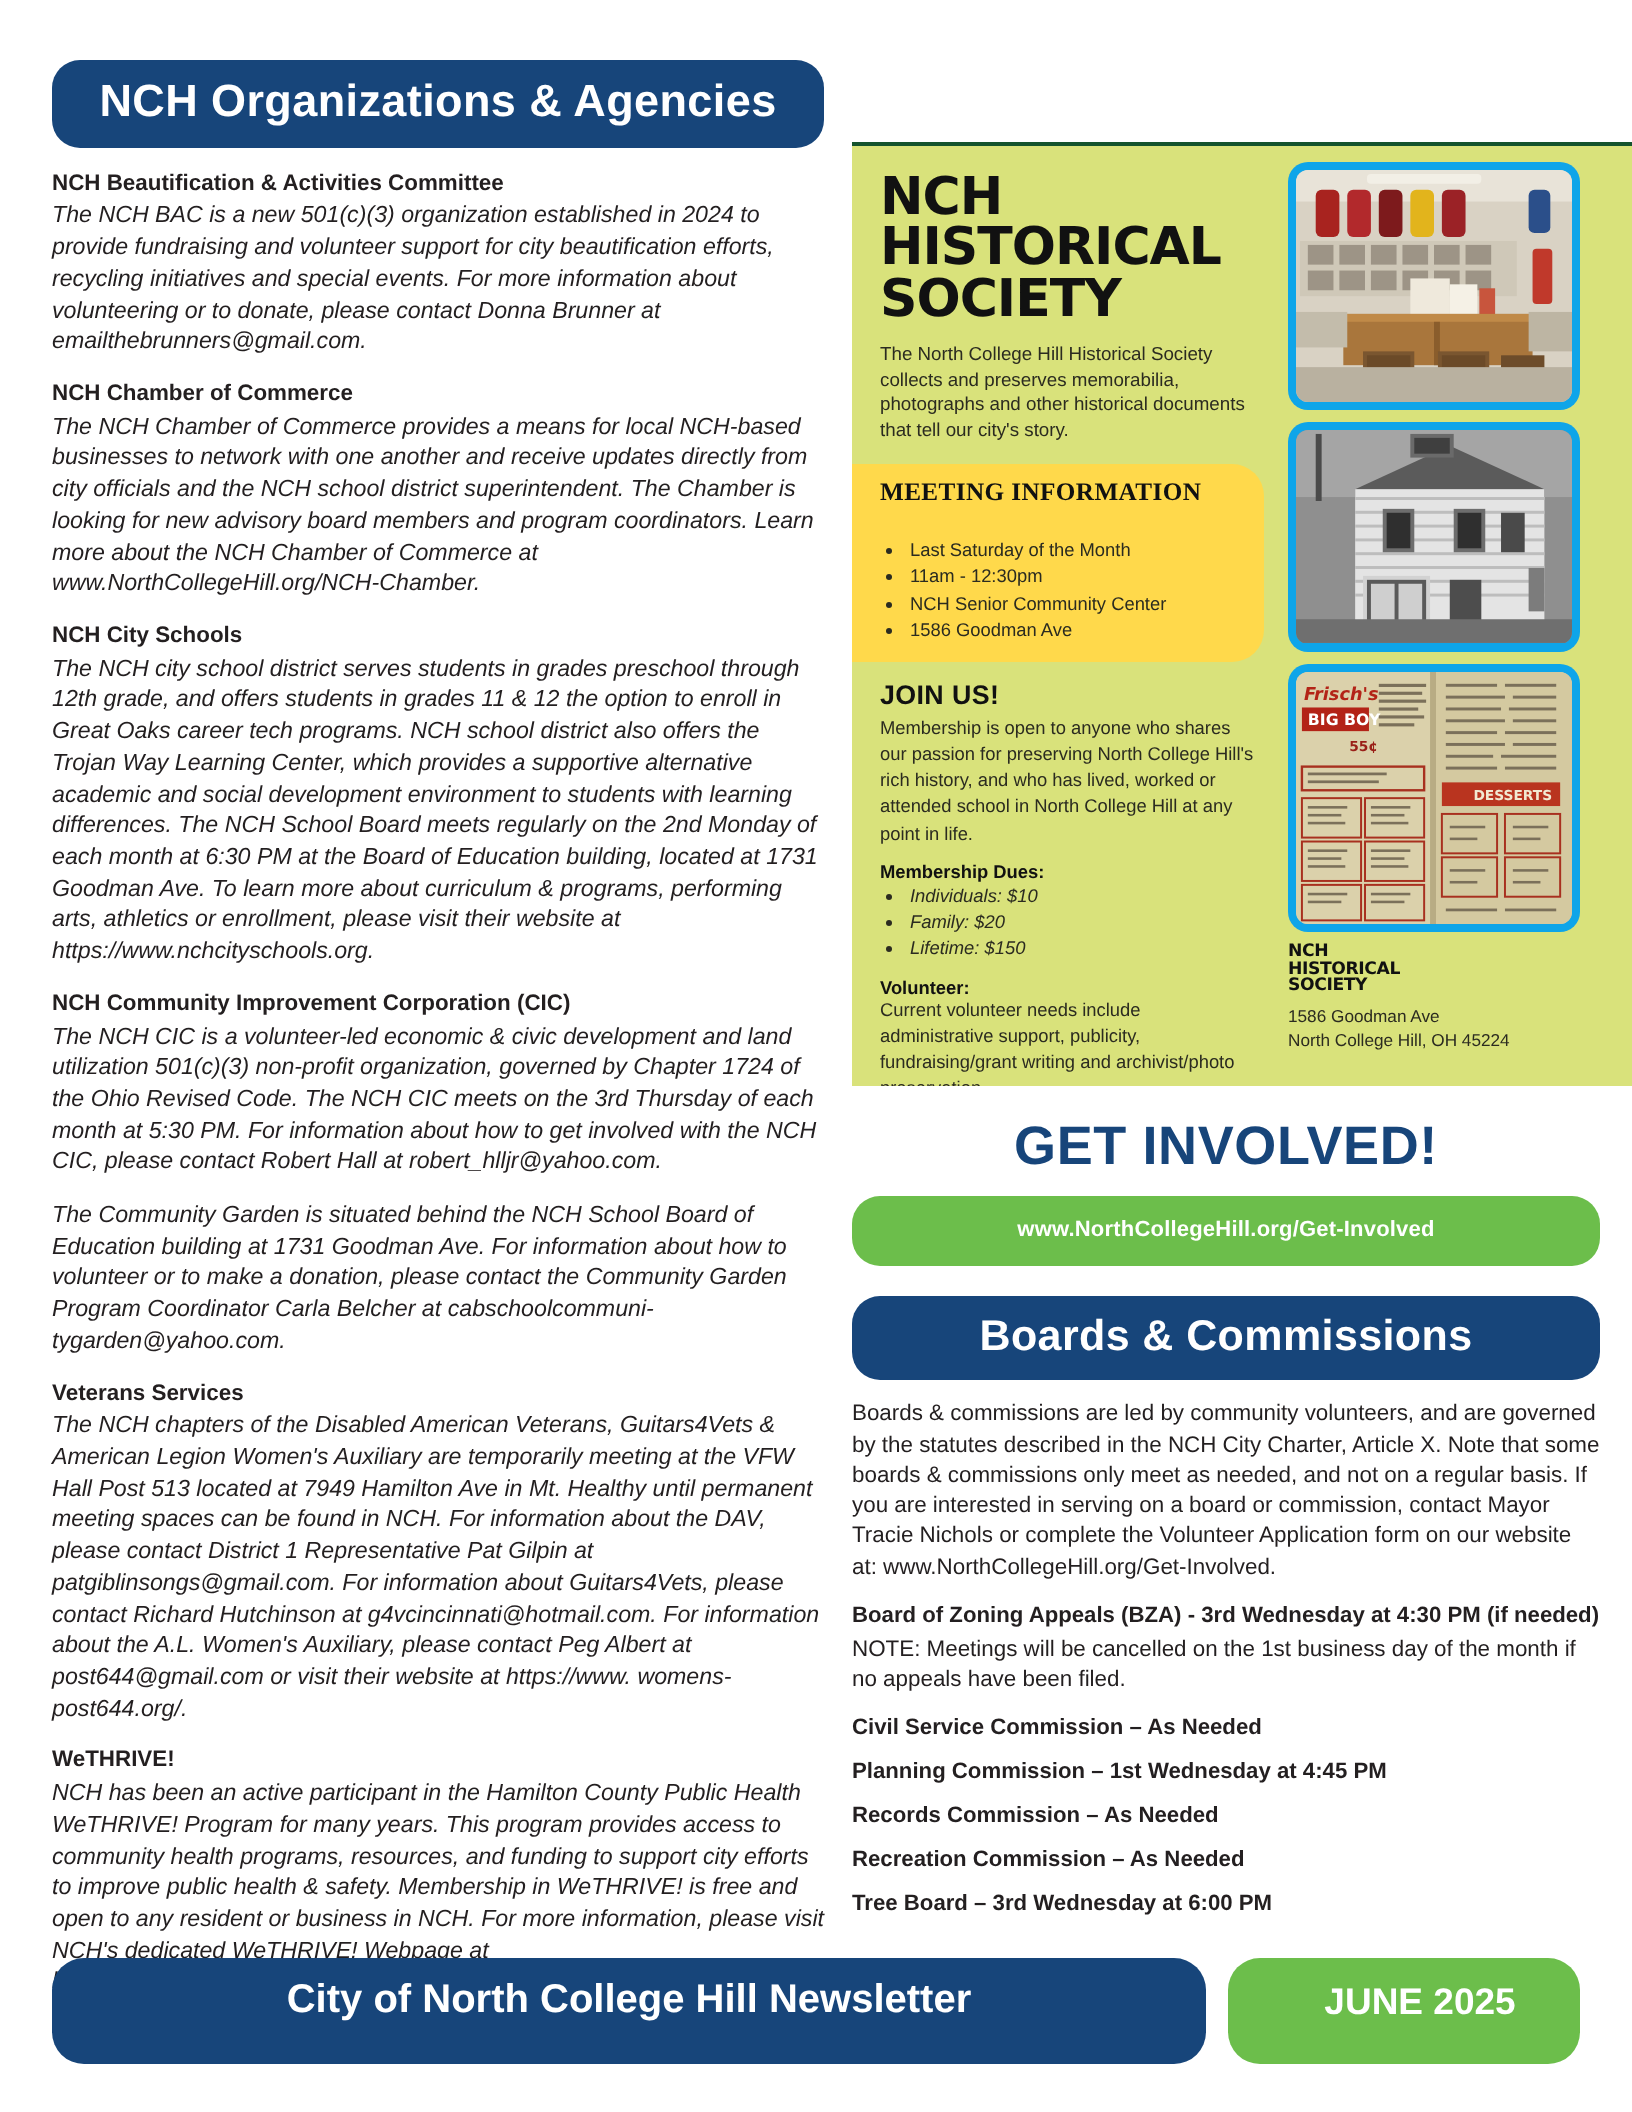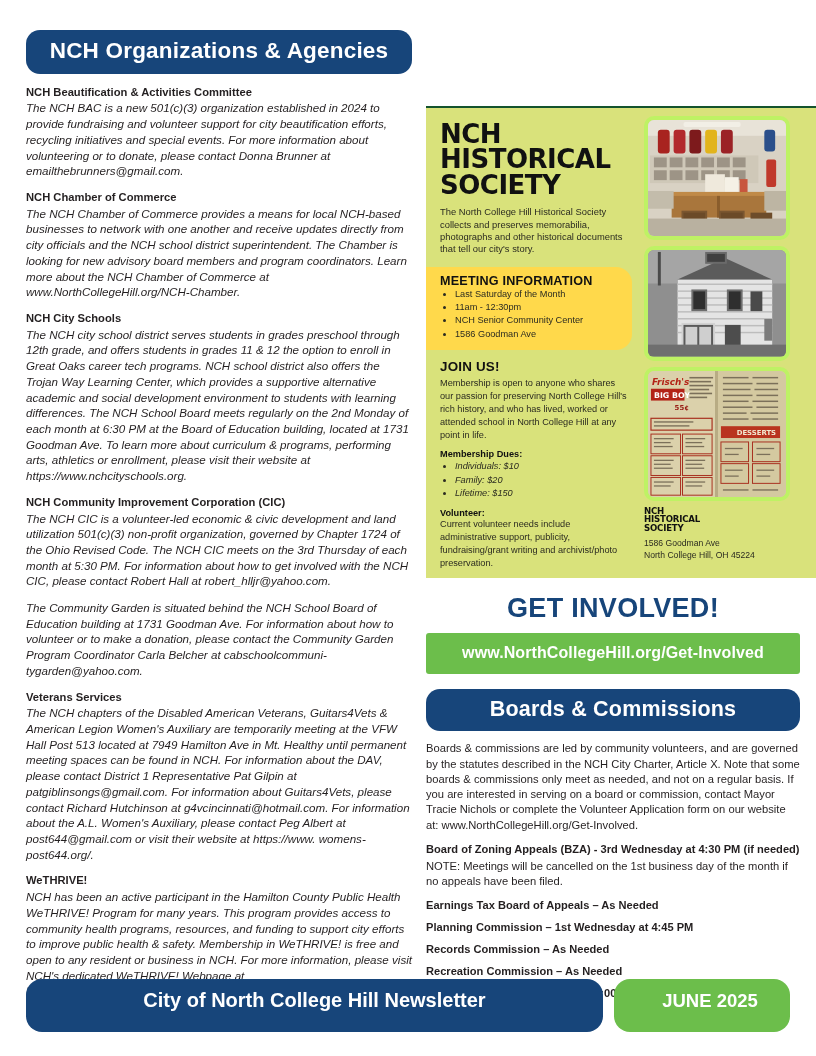--- a/index.html
+++ b/index.html
@@ -10,21 +10,21 @@
     color: #231f20;
     overflow: hidden;
   }
   .page {
     position: relative;
     width: 816px; height: 1056px;
     padding: 30px 26px 0 26px;
   }
 
   
-  .columns { display: flex; gap: 14px; align-items: flex-end; }
+  .columns { display: flex; gap: 14px; align-items: center; }
   .col-left  { width: 386px; flex: 0 0 386px; }
   .col-right { width: 374px; flex: 0 0 374px; }
 
   
   .pill {
     background: #17457a;
     color: #ffffff;
     border-radius: 14px;
     text-align: center;
     font-weight: bold;
@@ -88,38 +88,39 @@
     border-radius: 0 16px 16px 0;
     margin-top: 11px;
     padding: 7px 10px 9px 14px;
     width: 206px;
   }
   .hs-meeting h4 {
     font-size: 12.6px;
     font-weight: bold;
     letter-spacing: .2px;
     color: #111;
-    margin-bottom: 0;
+    margin-bottom: 15px;
+    font-family: Liberation Serif, serif;
   }
   .hs-meeting ul { margin: 0 0 0 15px; }
   .hs-meeting li { font-size: 9.2px; line-height: 1.45; color: #2b2b20; }
 
   .hs-body { padding: 9px 12px 0 14px; }
   .hs-h3 {
     font-size: 13.4px; font-weight: bold; color: #111;
     letter-spacing: .2px; margin-bottom: 3px;
   }
   .hs-p { font-size: 9.2px; line-height: 1.42; color: #2b2b20; }
   .hs-lbl { font-size: 9.2px; font-weight: bold; color: #111; margin-top: 7px; }
   .hs-list { margin: 1px 0 0 15px; font-style: italic; }
   .hs-list li { font-size: 9.2px; line-height: 1.45; color: #2b2b20; }
 
   
   .photo-card {
-    background: #bef264;
+    background: #0ea5e9;
     border-radius: 10px;
     padding: 4px;
     margin-bottom: 6px;
   }
   .photo { border-radius: 6px; overflow: hidden; display: block; width: 100%; }
 
   .hs-footer-logo {
     font-family: "DejaVu Sans", sans-serif;
     font-weight: bold;
     font-size: 8.6px;
@@ -136,24 +137,24 @@
     text-align: center;
     color: #17457a;
     font-weight: bold;
     font-size: 27px;
     letter-spacing: .3px;
     margin: 15px 0 9px 0;
   }
   .green-btn {
     background: #6cbe4b;
     color: #ffffff;
-    border-radius: 3px;
+    border-radius: 14px;
     text-align: center;
     font-weight: bold;
-    font-size: 16px;
+    font-size: 11px;
     padding: 11px 8px 12px 8px;
     letter-spacing: .1px;
   }
 
   
   .bc-wrap { margin-top: 15px; }
   .bc-intro { font-size: 11.2px; line-height: 1.36; margin-top: 10px; color: #231f20; }
   .bc-bold {
     font-size: 11.1px; font-weight: bold; line-height: 1.34;
     margin-top: 9px; color: #231f20;
@@ -442,21 +443,21 @@
       </div>
 
       <div class="get-involved-title">GET INVOLVED!</div>
       <div class="green-btn">www.NorthCollegeHill.org/Get-Involved</div>
 
       <div class="bc-wrap">
         <div class="pill small">Boards &amp; Commissions</div>
         <div class="bc-intro">Boards &amp; commissions are led by community volunteers, and are governed by the statutes described in the NCH City Charter, Article X. Note that some boards &amp; commissions only meet as needed, and not on a regular basis. If you are interested in serving on a board or commission, contact Mayor Tracie Nichols or complete the Volunteer Application form on our website at: www.NorthCollegeHill.org/Get-Involved.</div>
         <div class="bc-bold">Board of Zoning Appeals (BZA) - 3rd Wednesday at 4:30 PM (if needed)</div>
         <div class="bc-note">NOTE: Meetings will be cancelled on the 1st business day of the month if no appeals have been filed.</div>
-        <div class="bc-item">Earnings Tax Board of Appeals – As Needed</div>
+        <div class="bc-item">Civil Service Commission – As Needed</div>
         <div class="bc-item">Planning Commission – 1st Wednesday at 4:45 PM</div>
         <div class="bc-item">Records Commission – As Needed</div>
         <div class="bc-item">Recreation Commission – As Needed</div>
         <div class="bc-item">Tree Board – 3rd Wednesday at 6:00 PM</div>
       </div>
     </div>
   </div>
 
   <div class="footer">
     <div class="footer-main">City of North College Hill Newsletter</div>

